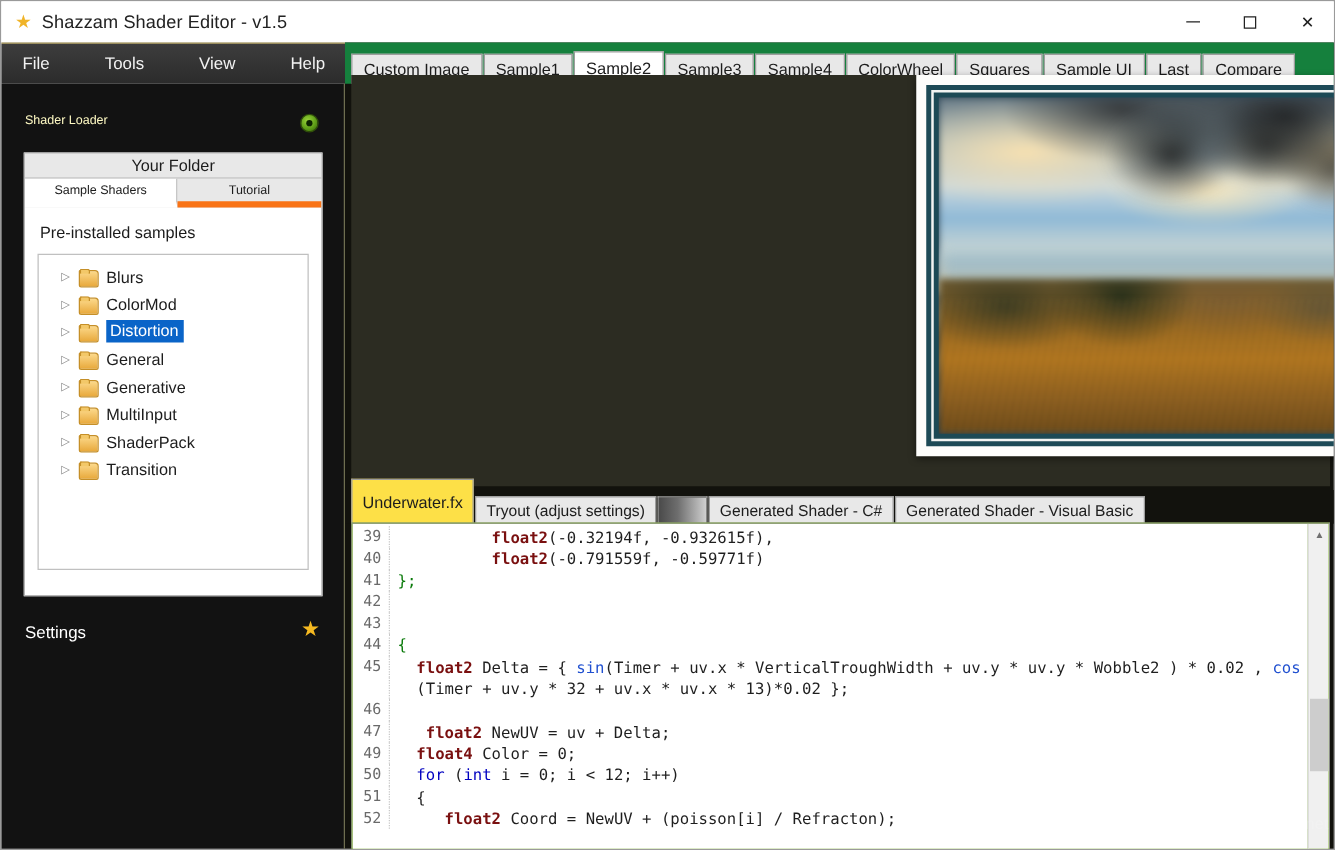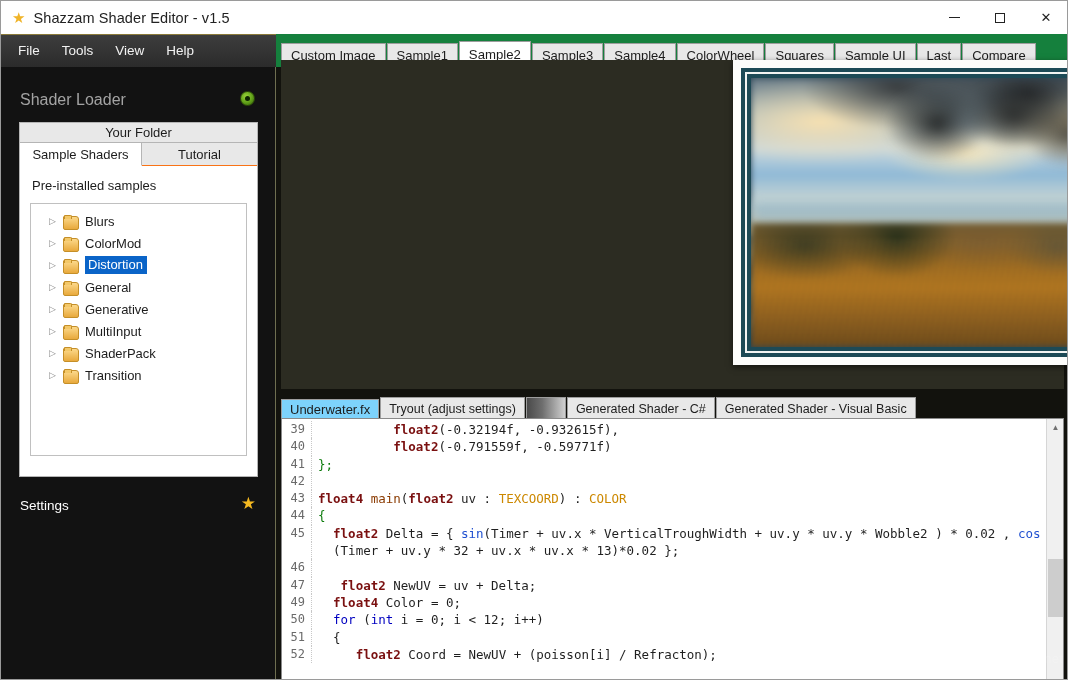--- a/index.html
+++ b/index.html
@@ -35,37 +35,37 @@
     font-family: "Liberation Sans", sans-serif;
   }
   .win-btn .glyph-min { display:block; width:11px; height:1px; background:#222; }
   .win-btn .glyph-max { display:block; width:10px; height:10px; border:1px solid #222; }
 
   
   .menubar {
     position: absolute; left: 0; top: 33px; width: 275px; height: 33px;
     background: linear-gradient(#3d3d3d, #2b2b2b);
     border-top: 1px solid #8a7a3a;
-    display: flex; align-items: center;
+    display: flex; align-items: center; gap: 22px;
   }
   .menu-item {
     color: #f2f2f2; font-size: 13.5px; padding: 0 9px; margin-left: 4px;
     line-height: 22px; cursor: default;
   }
   .menu-item:first-child { margin-left: 8px; }
 
   
   .sidebar {
     position: absolute; left: 0; top: 66px; width: 275px; height: 613px;
     background: #121212;
     border-right: 1px solid #6e6e50;
   }
   .sidebar-title {
     position: absolute; left: 19px; top: 24px;
-    color: #a3a3a3; font-size: 16px;
+    color: #fef9c3; font-size: 10px;
   }
   .power-icon {
     position: absolute; right: 20px; top: 24px;
     width: 15px; height: 15px; border-radius: 50%;
     background: radial-gradient(circle at 40% 35%, #9ad43a 0%, #5f9e18 55%, #2e5c06 100%);
     border: 1px solid #2f4d0a;
     display: flex; align-items: center; justify-content: center;
   }
   .power-icon i {
     display:block; width:5px; height:5px; border-radius:50%; background:#0d2400;
@@ -76,22 +76,22 @@
     background: #ffffff; border: 1px solid #b5b5b5;
   }
   .tabrow-top {
     height: 20px; background: #e8e8e8; border-bottom: 1px solid #b5b5b5;
     display: flex; align-items: center; justify-content: center;
   }
   .tabrow-top span { font-size: 13px; color: #1c1c1c; }
   .tabrow-second { display: flex; height: 23px; background: #e8e8e8; }
   .subtab {
     display: flex; align-items: center; justify-content: center;
-    font-size: 13px; color: #1c1c1c; background: #e8e8e8;
-    border-right: 1px solid #b5b5b5; border-bottom: 1px solid #f97316;
+    font-size: 10px; color: #1c1c1c; background: #e8e8e8;
+    border-right: 1px solid #b5b5b5; border-bottom: 5px solid #f97316;
   }
   .subtab.active { background: #ffffff; border-bottom-color: transparent; }
   .subtab.w1 { width: 122px; }
   .subtab.w2 { width: 115px; border-right: none; }
 
   .samples-label {
     margin: 12px 0 0 12px; font-size: 13px; color: #1c1c1c;
   }
   .tree {
     margin: 10px 10px 0 10px; height: 253px;
@@ -218,21 +218,21 @@
   .tabbar-bottom {
     position: absolute; left: 0; top: 358px; width: 793px; height: 27px;
     background: #12120d; display: flex; align-items: flex-end; padding-left: 5px;
   }
   .btab {
     height: 22px; padding: 0 8px; margin-right: 1px;
     display: flex; align-items: center; justify-content: center;
     background: #e8e8e8; color: #1c1c1c; font-size: 12.5px;
     border: 1px solid #9d9d9d; border-bottom: none;
   }
-  .btab.active { background: #7dd3fc; height: 20px; font-size: 13px; }
+  .btab.active { background: #fde047; height: 36px; font-size: 13px; }
   .btab.swatch {
     width: 40px; padding: 0;
     background: linear-gradient(90deg, #4a4a4a 0%, #6e6e6e 40%, #d0d0d0 100%);
   }
 
   
   .editor {
     position: absolute; left: 5px; top: 384px; width: 783px; height: 340px;
     background: #84cc16; border: 1px solid #8a8a8a;
     overflow: hidden;
@@ -428,21 +428,21 @@
       <div class="btab">Generated Shader - Visual Basic</div>
     </div>
 
     <div class="editor">
       <div class="editor-inner">
         <div class="code" id="code-body">
             <div class="cline"><span class="gut">39</span><span class="src"><span class="pun">          </span><span class="ty">float2</span><span class="pun">(-0.32194f, -0.932615f),</span></span></div>
             <div class="cline"><span class="gut">40</span><span class="src"><span class="pun">          </span><span class="ty">float2</span><span class="pun">(-0.791559f, -0.59771f)</span></span></div>
             <div class="cline"><span class="gut">41</span><span class="src"><span class="grn">};</span></span></div>
             <div class="cline"><span class="gut">42</span><span class="src"><span class="pun"></span></span></div>
-            <div class="cline"><span class="gut">43</span><span class="src"><span class="ty">float4</span><span class="pun"> </span><span class="fn">main</span><span class="pun">(</span><span class="ty">float2</span><span class="pun"> uv : </span><span class="smp">TEXCOORD</span><span class="pun">) : </span><span class="smp">COLOR</span></span></div>
+            <div class="cline"><span class="gut">43</span></div>
             <div class="cline"><span class="gut">44</span><span class="src"><span class="grn">{</span></span></div>
             <div class="cline"><span class="gut">45</span><span class="src"><span class="pun">  </span><span class="ty">float2</span><span class="pun"> Delta = { </span><span class="blu">sin</span><span class="pun">(Timer + uv.x * VerticalTroughWidth + uv.y * uv.y * Wobble2 ) * 0.02 , </span><span class="blu">cos</span></span></div>
             <div class="cline"><span class="gut"></span><span class="src"><span class="pun">  (Timer + uv.y * 32 + uv.x * uv.x * 13)*0.02 };</span></span></div>
             <div class="cline"><span class="gut">46</span><span class="src"><span class="pun"></span></span></div>
             <div class="cline"><span class="gut">47</span><span class="src"><span class="pun">   </span><span class="ty">float2</span><span class="pun"> NewUV = uv + Delta;</span></span></div>
             <div class="cline"><span class="gut">49</span><span class="src"><span class="pun">  </span><span class="ty">float4</span><span class="pun"> Color = 0;</span></span></div>
             <div class="cline"><span class="gut">50</span><span class="src"><span class="pun">  </span><span class="kw">for</span><span class="pun"> (</span><span class="kw">int</span><span class="pun"> i = 0; i &lt; 12; i++)</span></span></div>
             <div class="cline"><span class="gut">51</span><span class="src"><span class="pun">  {</span></span></div>
             <div class="cline"><span class="gut">52</span><span class="src"><span class="pun">     </span><span class="ty">float2</span><span class="pun"> Coord = NewUV + (poisson[i] / Refracton);</span></span></div>
           </div>

